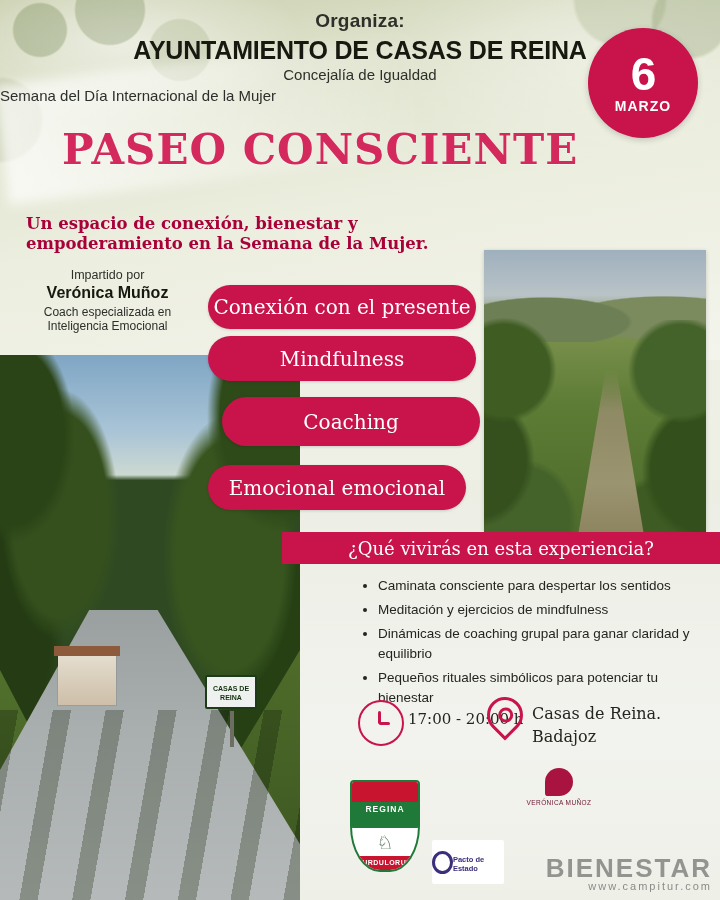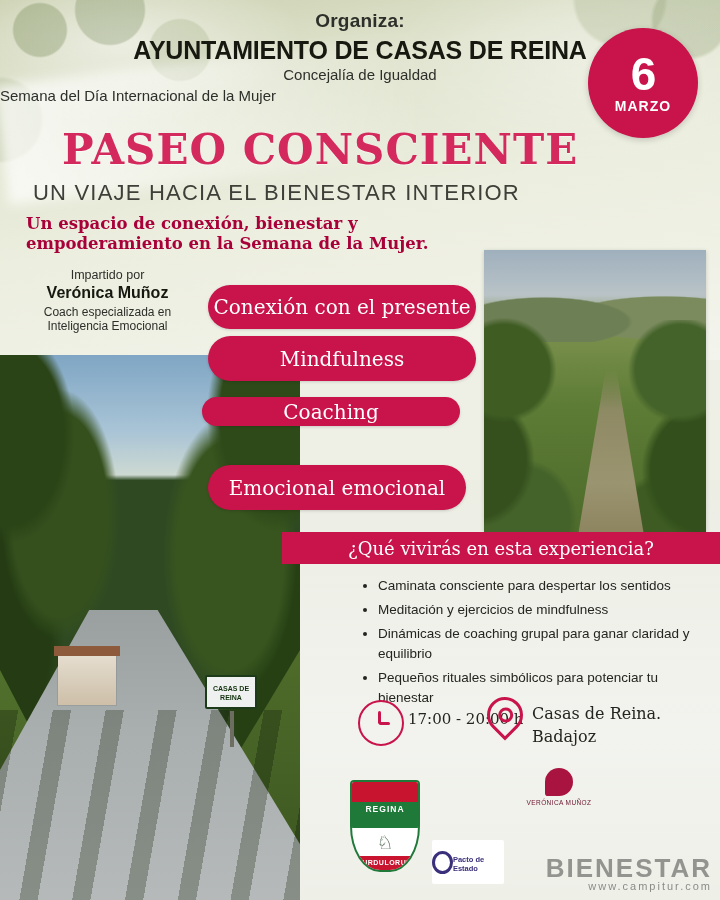--- a/index.html
+++ b/index.html
@@ -248,21 +248,21 @@
     background: #c8134b;
     color: #ffffff;
     border-radius: 30px;
     font-family: "DejaVu Serif", serif;
     font-size: 20px;
     display: flex; align-items: center; justify-content: center;
     box-shadow: 0 1px 3px rgba(0,0,0,0.15);
   }
   .pill-1 { left: 208px; top: 285px; width: 268px; height: 44px; }
   .pill-2 { left: 208px; top: 336px; width: 268px; height: 45px; }
-  .pill-3 { left: 202px; top: 397px; width: 258px; height: 29px; text-align: center; }
+  .pill-3 { left: 222px; top: 397px; width: 258px; height: 49px; text-align: center; }
   .pill-4 { left: 208px; top: 465px; width: 258px; height: 45px; }
 
   
   .qa-banner {
     position: absolute; left: 282px; top: 532px;
     width: 438px; height: 32px;
     background: #c8134b;
     color: #fff;
     font-family: "DejaVu Serif", serif;
     font-size: 18px;
@@ -412,21 +412,20 @@
   <div class="ayto">AYUNTAMIENTO DE CASAS DE REINA</div>
   <div class="concejalia">Concejalía de Igualdad</div>
   <div class="semana">Semana del Día Internacional de la Mujer</div>
 
   <div class="date-badge">
     <div class="date-day">6</div>
     <div class="date-month">MARZO</div>
   </div>
 
   <div class="title-main">PASEO CONSCIENTE</div>
-  <div class="title-sub">UN VIAJE HACIA EL BIENESTAR INTERIOR</div>
   <div class="title-desc">Un espacio de conexión, bienestar y empoderamiento en la Semana de la Mujer.</div>
 
   <div class="coach">
     <div class="coach-by">Impartido por</div>
     <div class="coach-name">Verónica Muñoz</div>
     <div class="coach-role">Coach especializada en Inteligencia Emocional</div>
   </div>
 
   <div class="pill pill-1">Conexión con el presente</div>
   <div class="pill pill-2">Mindfulness</div>

